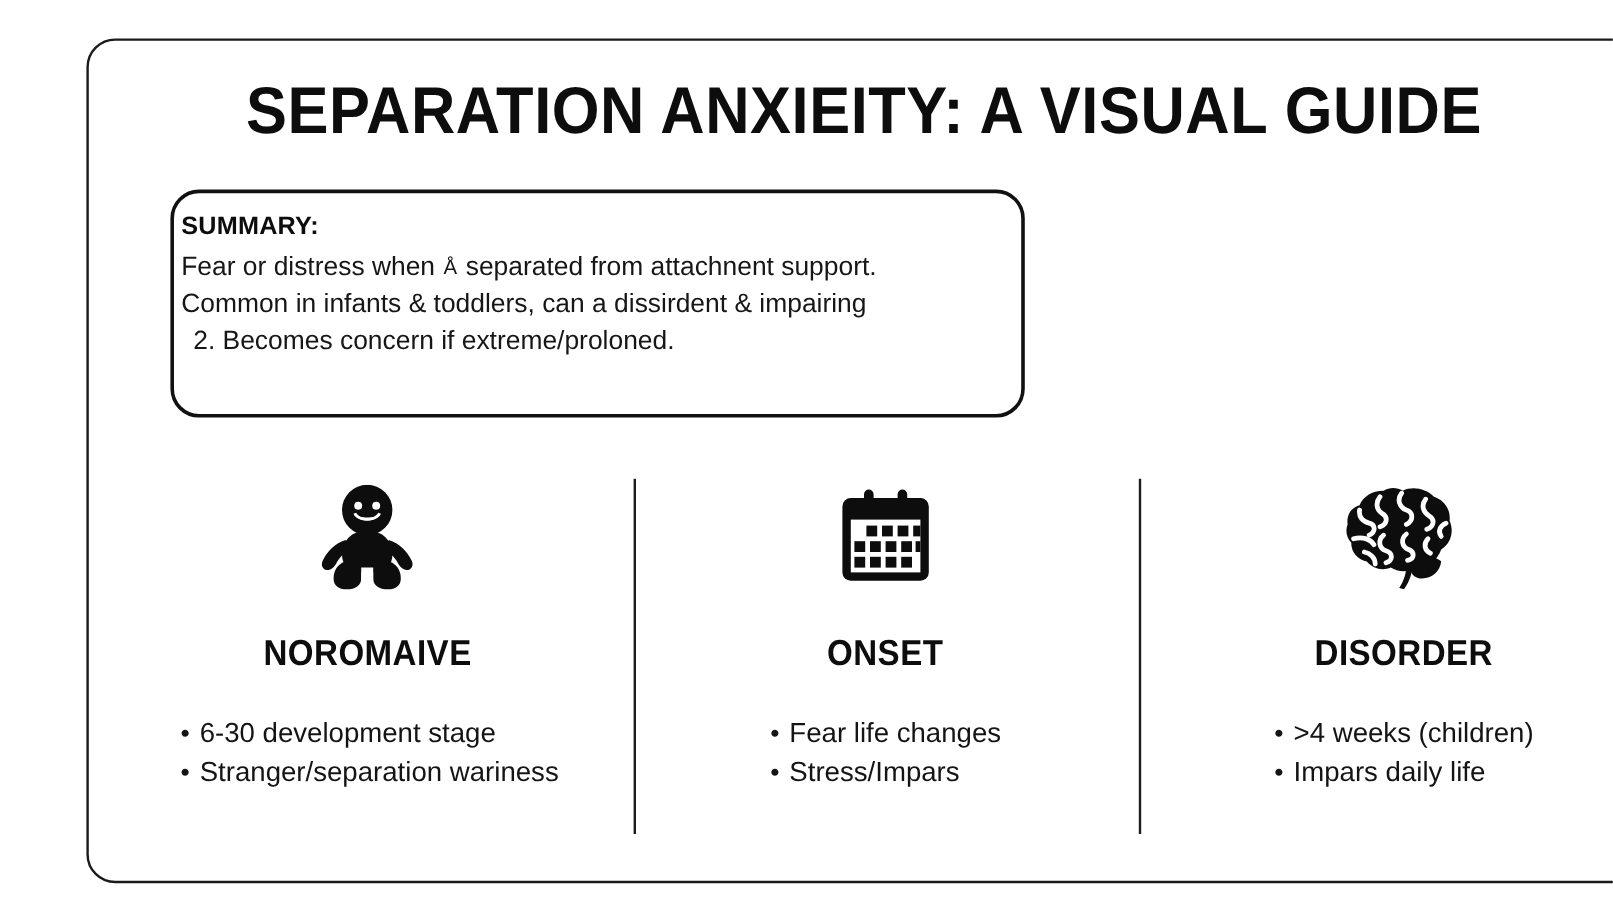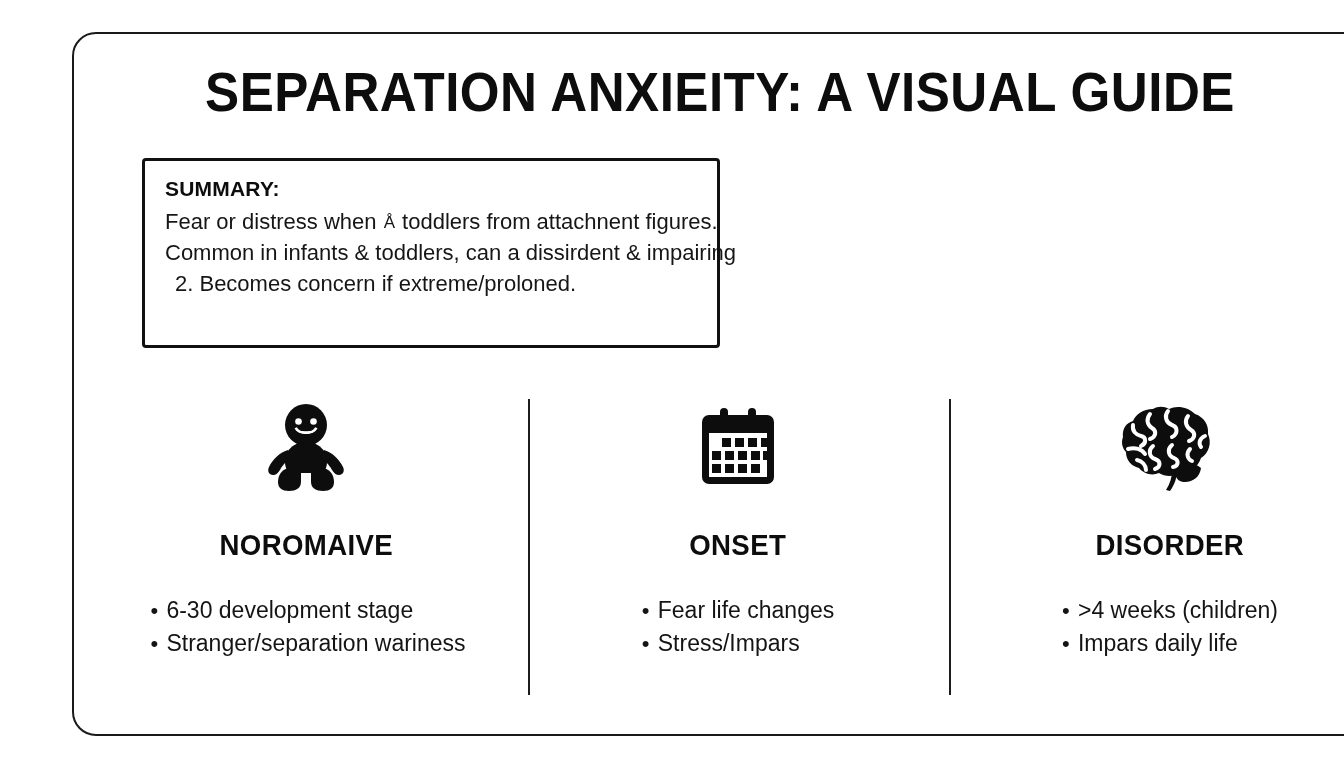--- a/index.html
+++ b/index.html
@@ -51,27 +51,27 @@
     color: #0d0d0d;
     transform: scaleX(0.93);
     white-space: nowrap;
   }
 
   
   .summary-box {
     position: absolute;
     left: 68px;
     top: 124px;
-    width: 578px;
+    width: 712px;
     height: 190px;
     box-sizing: border-box;
     border: 3px solid #111111;
-    border-radius: 4px;
+    border-radius: 24px;
     background: #ffffff;
-    padding: 14px 20px 0 20px;
+    padding: 14px 20px 0 6px;
   }
   .summary-label {
     font-size: 21px;
     font-weight: 700;
     line-height: 28px;
     letter-spacing: 0.2px;
     color: #0d0d0d;
     margin-bottom: 3px;
   }
   .summary-line {
@@ -167,21 +167,21 @@
 </head>
 <body>
 
 <div id="stage">
   <div class="card">
 
     <div class="title">SEPARATION ANXIEITY: A VISUAL GUIDE</div>
 
     <div class="summary-box">
       <div class="summary-label">SUMMARY:</div>
-      <div class="summary-line"><span>Fear or distress when </span><span class="glyph-artifact">Å</span><span> toddlers from attachnent figures.</span></div>
+      <div class="summary-line"><span>Fear or distress when </span><span class="glyph-artifact">Å</span><span> separated from attachnent support.</span></div>
       <div class="summary-line">Common in infants &amp; toddlers, can a dissirdent &amp; impairing</div>
       <div class="summary-line numbered">2. Becomes concern if extreme/proloned.</div>
     </div>
 
     <div class="columns">
 
       <div class="divider d1"></div>
       <div class="divider d2"></div>
 
       <div class="col col-1">

